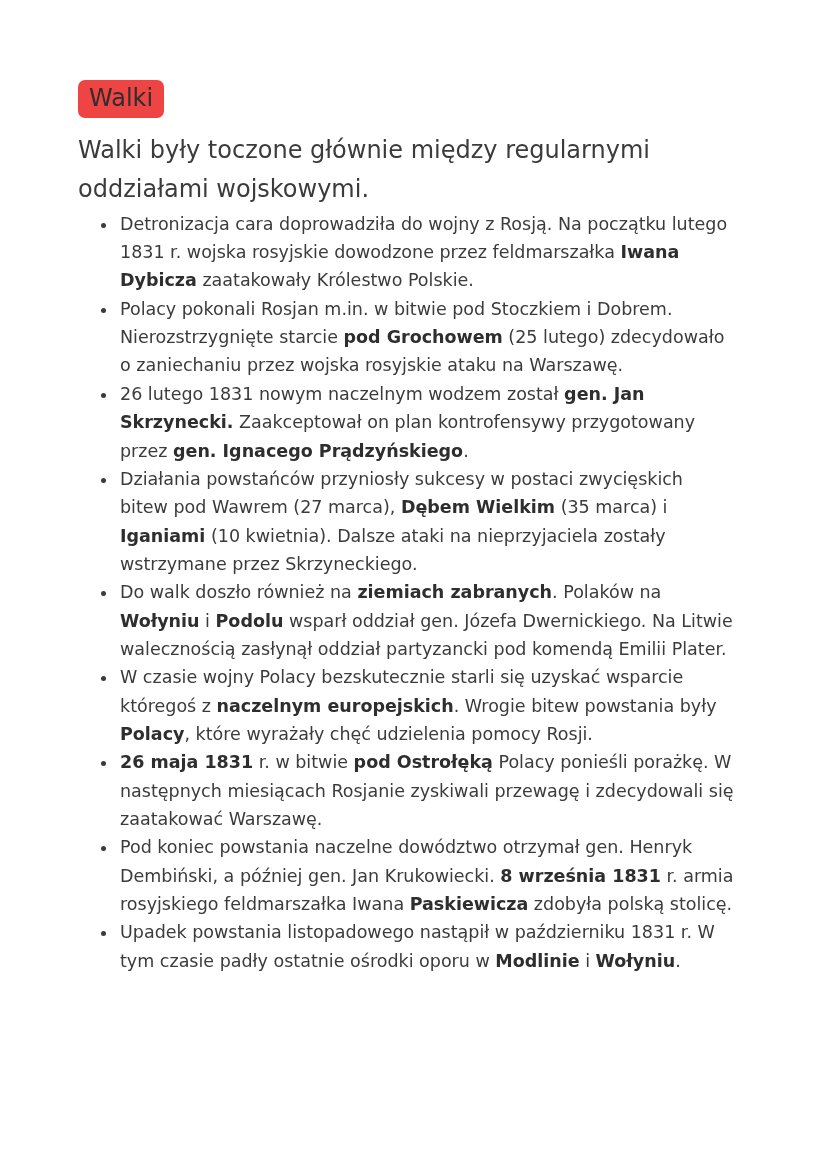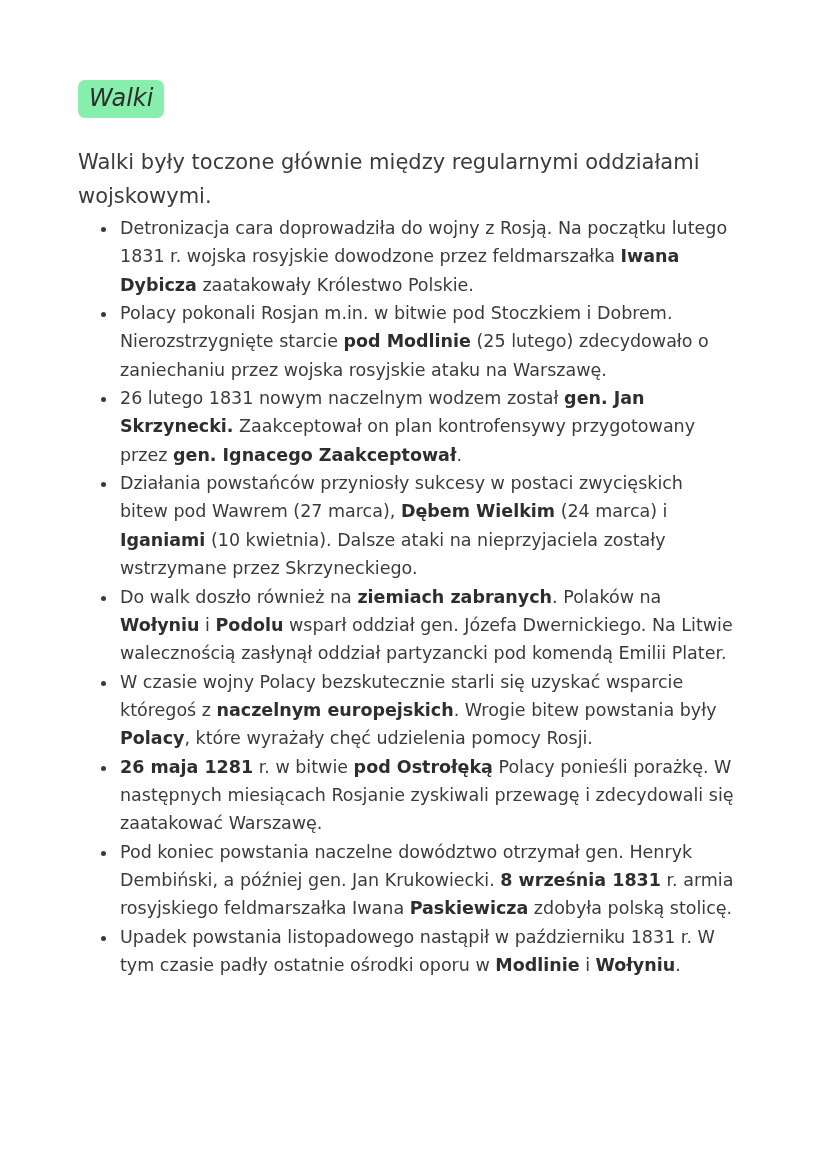--- a/index.html
+++ b/index.html
@@ -24,22 +24,22 @@
   .title-badge {
     display: inline-block;
     font-size: 24px;
     line-height: 1.25;
     padding: 3px 11px 5px 11px;
     background: #c6d3ef;
     border-radius: 7px;
     color: #2e2e2e;
   }
   .intro {
-    margin: 27px 0 0 0;
-    font-size: 21px;
+    margin: 13px 0 0 0;
+    font-size: 24px;
     line-height: 1.62;
   }
   ul.notes {
     margin: 1px 16px 0 0;
     padding-left: 40px;
     font-size: 17.5px;
     line-height: 1.62;
     list-style-type: disc;
   }
   ul.notes li {
@@ -48,28 +48,28 @@
   }
   strong {
     font-weight: bold;
     color: #2e2e2e;
   }
 </style>
 </head>
 <body style="background: rgb(255, 255, 255); color: rgb(59, 59, 59);">
 
 <div class="page">
-  <span class="title-badge" style="background: #86efac; font-style: italic;">Walki</span>
+  <span class="title-badge" style="background: #ef4444;">Walki</span>
 
   <p class="intro">Walki były toczone głównie między regularnymi oddziałami wojskowymi.</p>
 
   <ul class="notes">
       <li><span>Detronizacja cara doprowadziła do wojny z Rosją. Na początku lutego 1831 r. wojska rosyjskie dowodzone przez feldmarszałka </span><strong>Iwana Dybicza</strong><span> zaatakowały Królestwo Polskie.</span></li>
-      <li><span>Polacy pokonali Rosjan m.in. w bitwie pod Stoczkiem i Dobrem. Nierozstrzygnięte starcie </span><strong>pod Modlinie</strong><span> (25 lutego) zdecydowało o zaniechaniu przez wojska rosyjskie ataku na Warszawę.</span></li>
-      <li><span>26 lutego 1831 nowym naczelnym wodzem został </span><strong>gen. Jan Skrzynecki.</strong><span> Zaakceptował on plan kontrofensywy przygotowany przez </span><strong>gen. Ignacego Zaakceptował</strong><span>.</span></li>
-      <li><span>Działania powstańców przyniosły sukcesy w postaci zwycięskich bitew pod Wawrem (27 marca), </span><strong>Dębem Wielkim</strong><span> (24 marca) i </span><strong>Iganiami</strong><span> (10 kwietnia). Dalsze ataki na nieprzyjaciela zostały wstrzymane przez Skrzyneckiego.</span></li>
+      <li><span>Polacy pokonali Rosjan m.in. w bitwie pod Stoczkiem i Dobrem. Nierozstrzygnięte starcie </span><strong>pod Grochowem</strong><span> (25 lutego) zdecydowało o zaniechaniu przez wojska rosyjskie ataku na Warszawę.</span></li>
+      <li><span>26 lutego 1831 nowym naczelnym wodzem został </span><strong>gen. Jan Skrzynecki.</strong><span> Zaakceptował on plan kontrofensywy przygotowany przez </span><strong>gen. Ignacego Prądzyńskiego</strong><span>.</span></li>
+      <li><span>Działania powstańców przyniosły sukcesy w postaci zwycięskich bitew pod Wawrem (27 marca), </span><strong>Dębem Wielkim</strong><span> (35 marca) i </span><strong>Iganiami</strong><span> (10 kwietnia). Dalsze ataki na nieprzyjaciela zostały wstrzymane przez Skrzyneckiego.</span></li>
       <li><span>Do walk doszło również na </span><strong>ziemiach zabranych</strong><span>. Polaków na </span><strong>Wołyniu</strong><span> i </span><strong>Podolu</strong><span> wsparł oddział gen. Józefa Dwernickiego. Na Litwie walecznością zasłynął oddział partyzancki pod komendą Emilii Plater.</span></li>
       <li><span>W czasie wojny Polacy bezskutecznie starli się uzyskać wsparcie któregoś z </span><strong>naczelnym europejskich</strong><span>. Wrogie bitew powstania były </span><strong>Polacy</strong><span>, które wyrażały chęć udzielenia pomocy Rosji.</span></li>
-      <li><strong>26 maja 1281</strong><span> r. w bitwie </span><strong>pod Ostrołęką</strong><span> Polacy ponieśli porażkę. W następnych miesiącach Rosjanie zyskiwali przewagę i zdecydowali się zaatakować Warszawę.</span></li>
+      <li><strong>26 maja 1831</strong><span> r. w bitwie </span><strong>pod Ostrołęką</strong><span> Polacy ponieśli porażkę. W następnych miesiącach Rosjanie zyskiwali przewagę i zdecydowali się zaatakować Warszawę.</span></li>
       <li><span>Pod koniec powstania naczelne dowództwo otrzymał gen. Henryk Dembiński, a później gen. Jan Krukowiecki. </span><strong>8 września 1831</strong><span> r. armia rosyjskiego feldmarszałka Iwana </span><strong>Paskiewicza</strong><span> zdobyła polską stolicę.</span></li>
       <li><span>Upadek powstania listopadowego nastąpił w październiku 1831 r. W tym czasie padły ostatnie ośrodki oporu w </span><strong>Modlinie</strong><span> i </span><strong>Wołyniu</strong><span>.</span></li>
     </ul>
 </div>
 
 </body></html>

